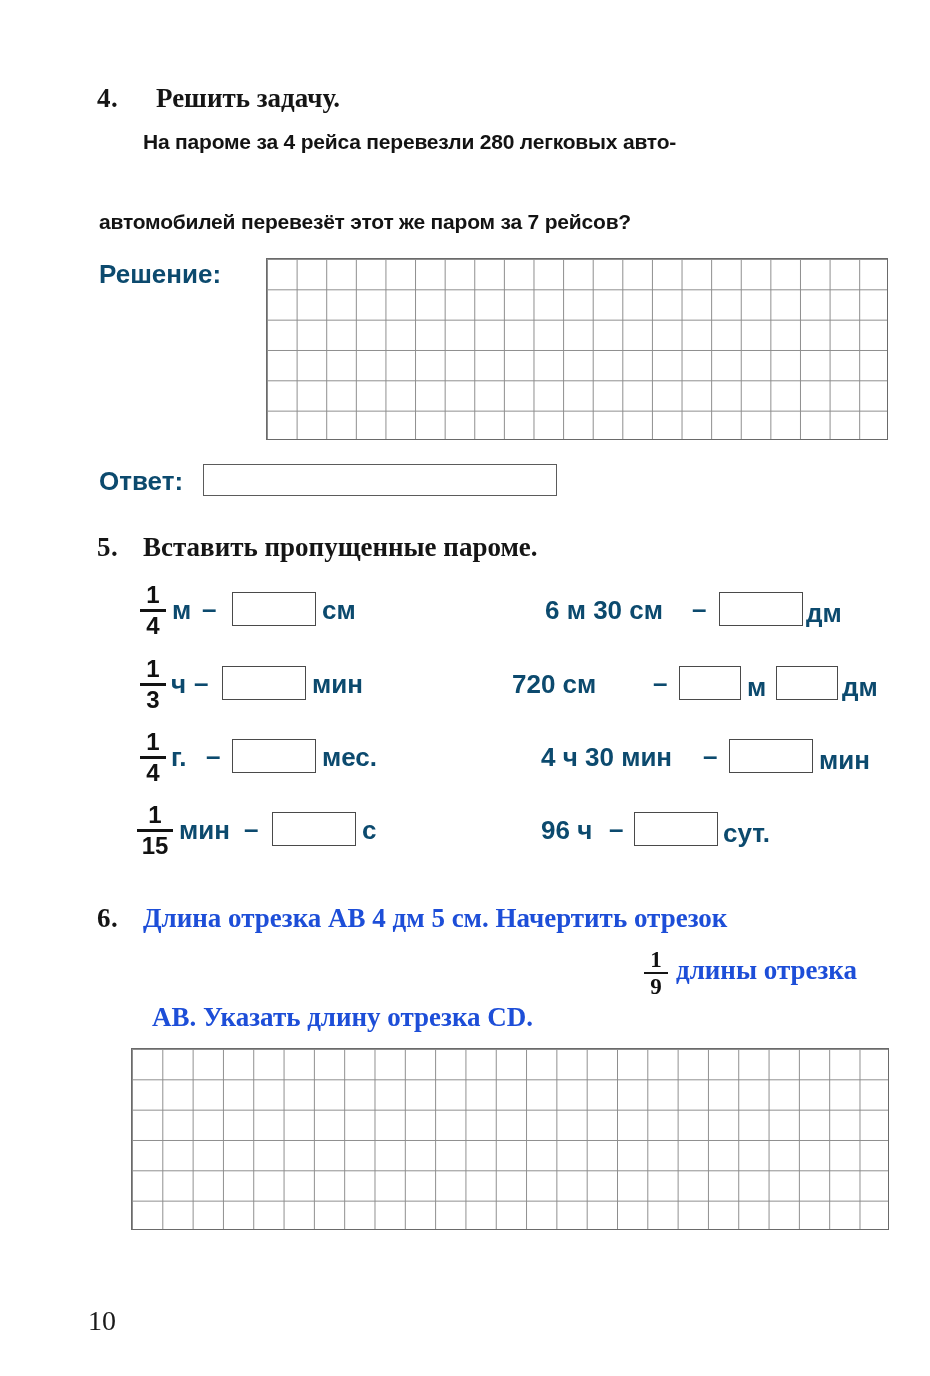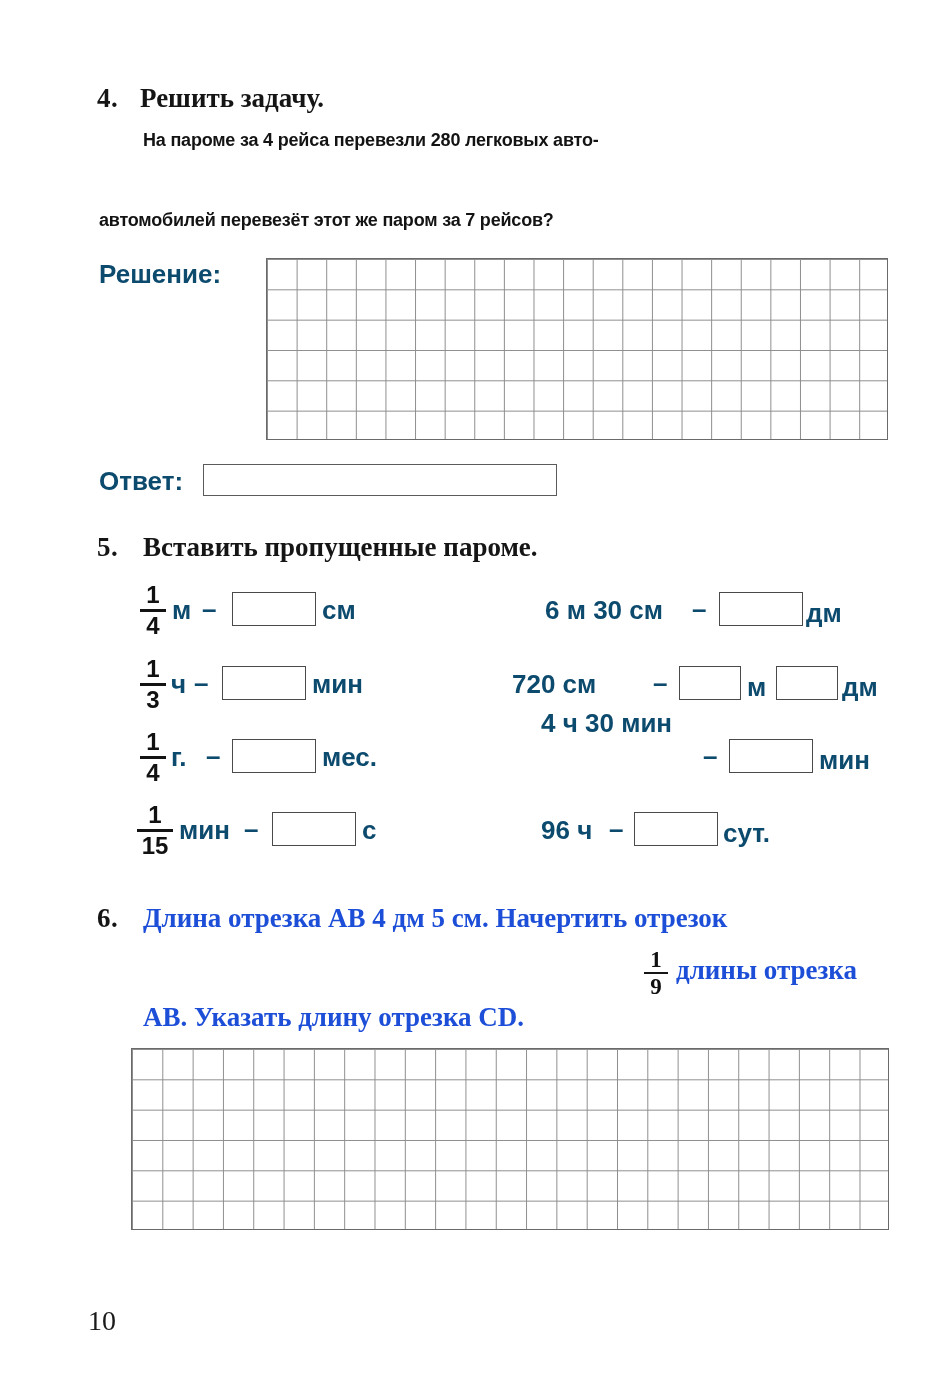--- a/index.html
+++ b/index.html
@@ -33,21 +33,21 @@
     position: absolute;
     font-family: "Liberation Serif", serif;
     font-size: 27px;
     font-weight: 700;
     color: #151515;
     white-space: nowrap;
   }
   .body-line {
     position: absolute;
     font-family: "Liberation Sans", sans-serif;
-    font-size: 18px;
+    font-size: 21px;
     font-weight: 700;
     color: #131313;
     white-space: nowrap;
     letter-spacing: -0.2px;
   }
   .serif-line {
     position: absolute;
     font-family: "Liberation Serif", serif;
     font-size: 27px;
     font-weight: 700;
@@ -142,21 +142,21 @@
     font-size: 28px;
     color: #1a1a1a;
   }
 </style>
 </head>
 <body>
 
 <div id="page">
 
   <div class="ex-num" style="left:97px; top:83px;">4.</div>
-  <div class="ex-title" style="left:140px; top:83px;">Решить задачу.</div>
+  <div class="ex-title" style="left:156px; top:83px;">Решить задачу.</div>
 
   <div class="body-line" style="left:143px; top:130px;">На пароме за 4 рейса перевезли 280 легковых авто-</div>
   <div class="body-line" style="left:99px; top:210px;">автомобилей перевезёт этот же паром за 7 рейсов?</div>
 
   <div class="label-sans" style="left:99px; top:259px;">Решение:</div>
 
   <div class="gridbox" style="left:266px; top:258px; width:622px; height:182px;
               background-size: 29.62px 30.33px;"></div>
 
   <div class="label-sans" style="left:99px; top:466px;">Ответ:</div>
@@ -210,40 +210,40 @@
   <div class="inbox" style="left:719px; top:592px; width:84px; height:34px;"></div>
   <div class="label-sans" style="left:806px; top:598px;">дм</div>
 
   <div class="label-sans" style="left:512px; top:669px;">720 см</div>
   <div class="label-sans" style="left:653px; top:668px;">–</div>
   <div class="inbox" style="left:679px; top:666px; width:62px; height:34px;"></div>
   <div class="label-sans" style="left:747px; top:672px;">м</div>
   <div class="inbox" style="left:776px; top:666px; width:62px; height:34px;"></div>
   <div class="label-sans" style="left:842px; top:672px;">дм</div>
 
-  <div class="label-sans" style="left:541px; top:708px;">4 ч 30 мин</div>
+  <div class="label-sans" style="left:541px; top:742px;">4 ч 30 мин</div>
   <div class="label-sans" style="left:703px; top:741px;">–</div>
   <div class="inbox" style="left:729px; top:739px; width:84px; height:34px;"></div>
   <div class="label-sans" style="left:819px; top:745px;">мин</div>
 
   <div class="label-sans" style="left:541px; top:815px;">96 ч</div>
   <div class="label-sans" style="left:609px; top:814px;">–</div>
   <div class="inbox" style="left:634px; top:812px; width:84px; height:34px;"></div>
   <div class="label-sans" style="left:723px; top:818px;">сут.</div>
 
   <div class="ex-num" style="left:97px; top:903px;">6.</div>
   <div class="serif-line" style="left:143px; top:903px;">Длина отрезка AB 4 дм 5 см. Начертить отрезок</div>
 
   <div class="frac-serif" style="left:644px; top:948px; width:24px;">
     <span class="num">1</span>
     <span class="bar"></span>
     <span class="den">9</span>
   </div>
   <div class="serif-line" style="left:676px; top:955px;">длины отрезка</div>
 
-  <div class="serif-line" style="left:143px; top:1002px;">AB. Указать длину отрезка CD.</div>
+  <div class="serif-line" style="left:152px; top:1002px;">AB. Указать длину отрезка CD.</div>
 
   <div class="gridbox" style="left:131px; top:1048px; width:758px; height:182px;
               background-size: 30.32px 30.33px;"></div>
 
   <div class="pagenum" style="left:88px; top:1305px;">10</div>
 
 </div>
 
 </body></html>

